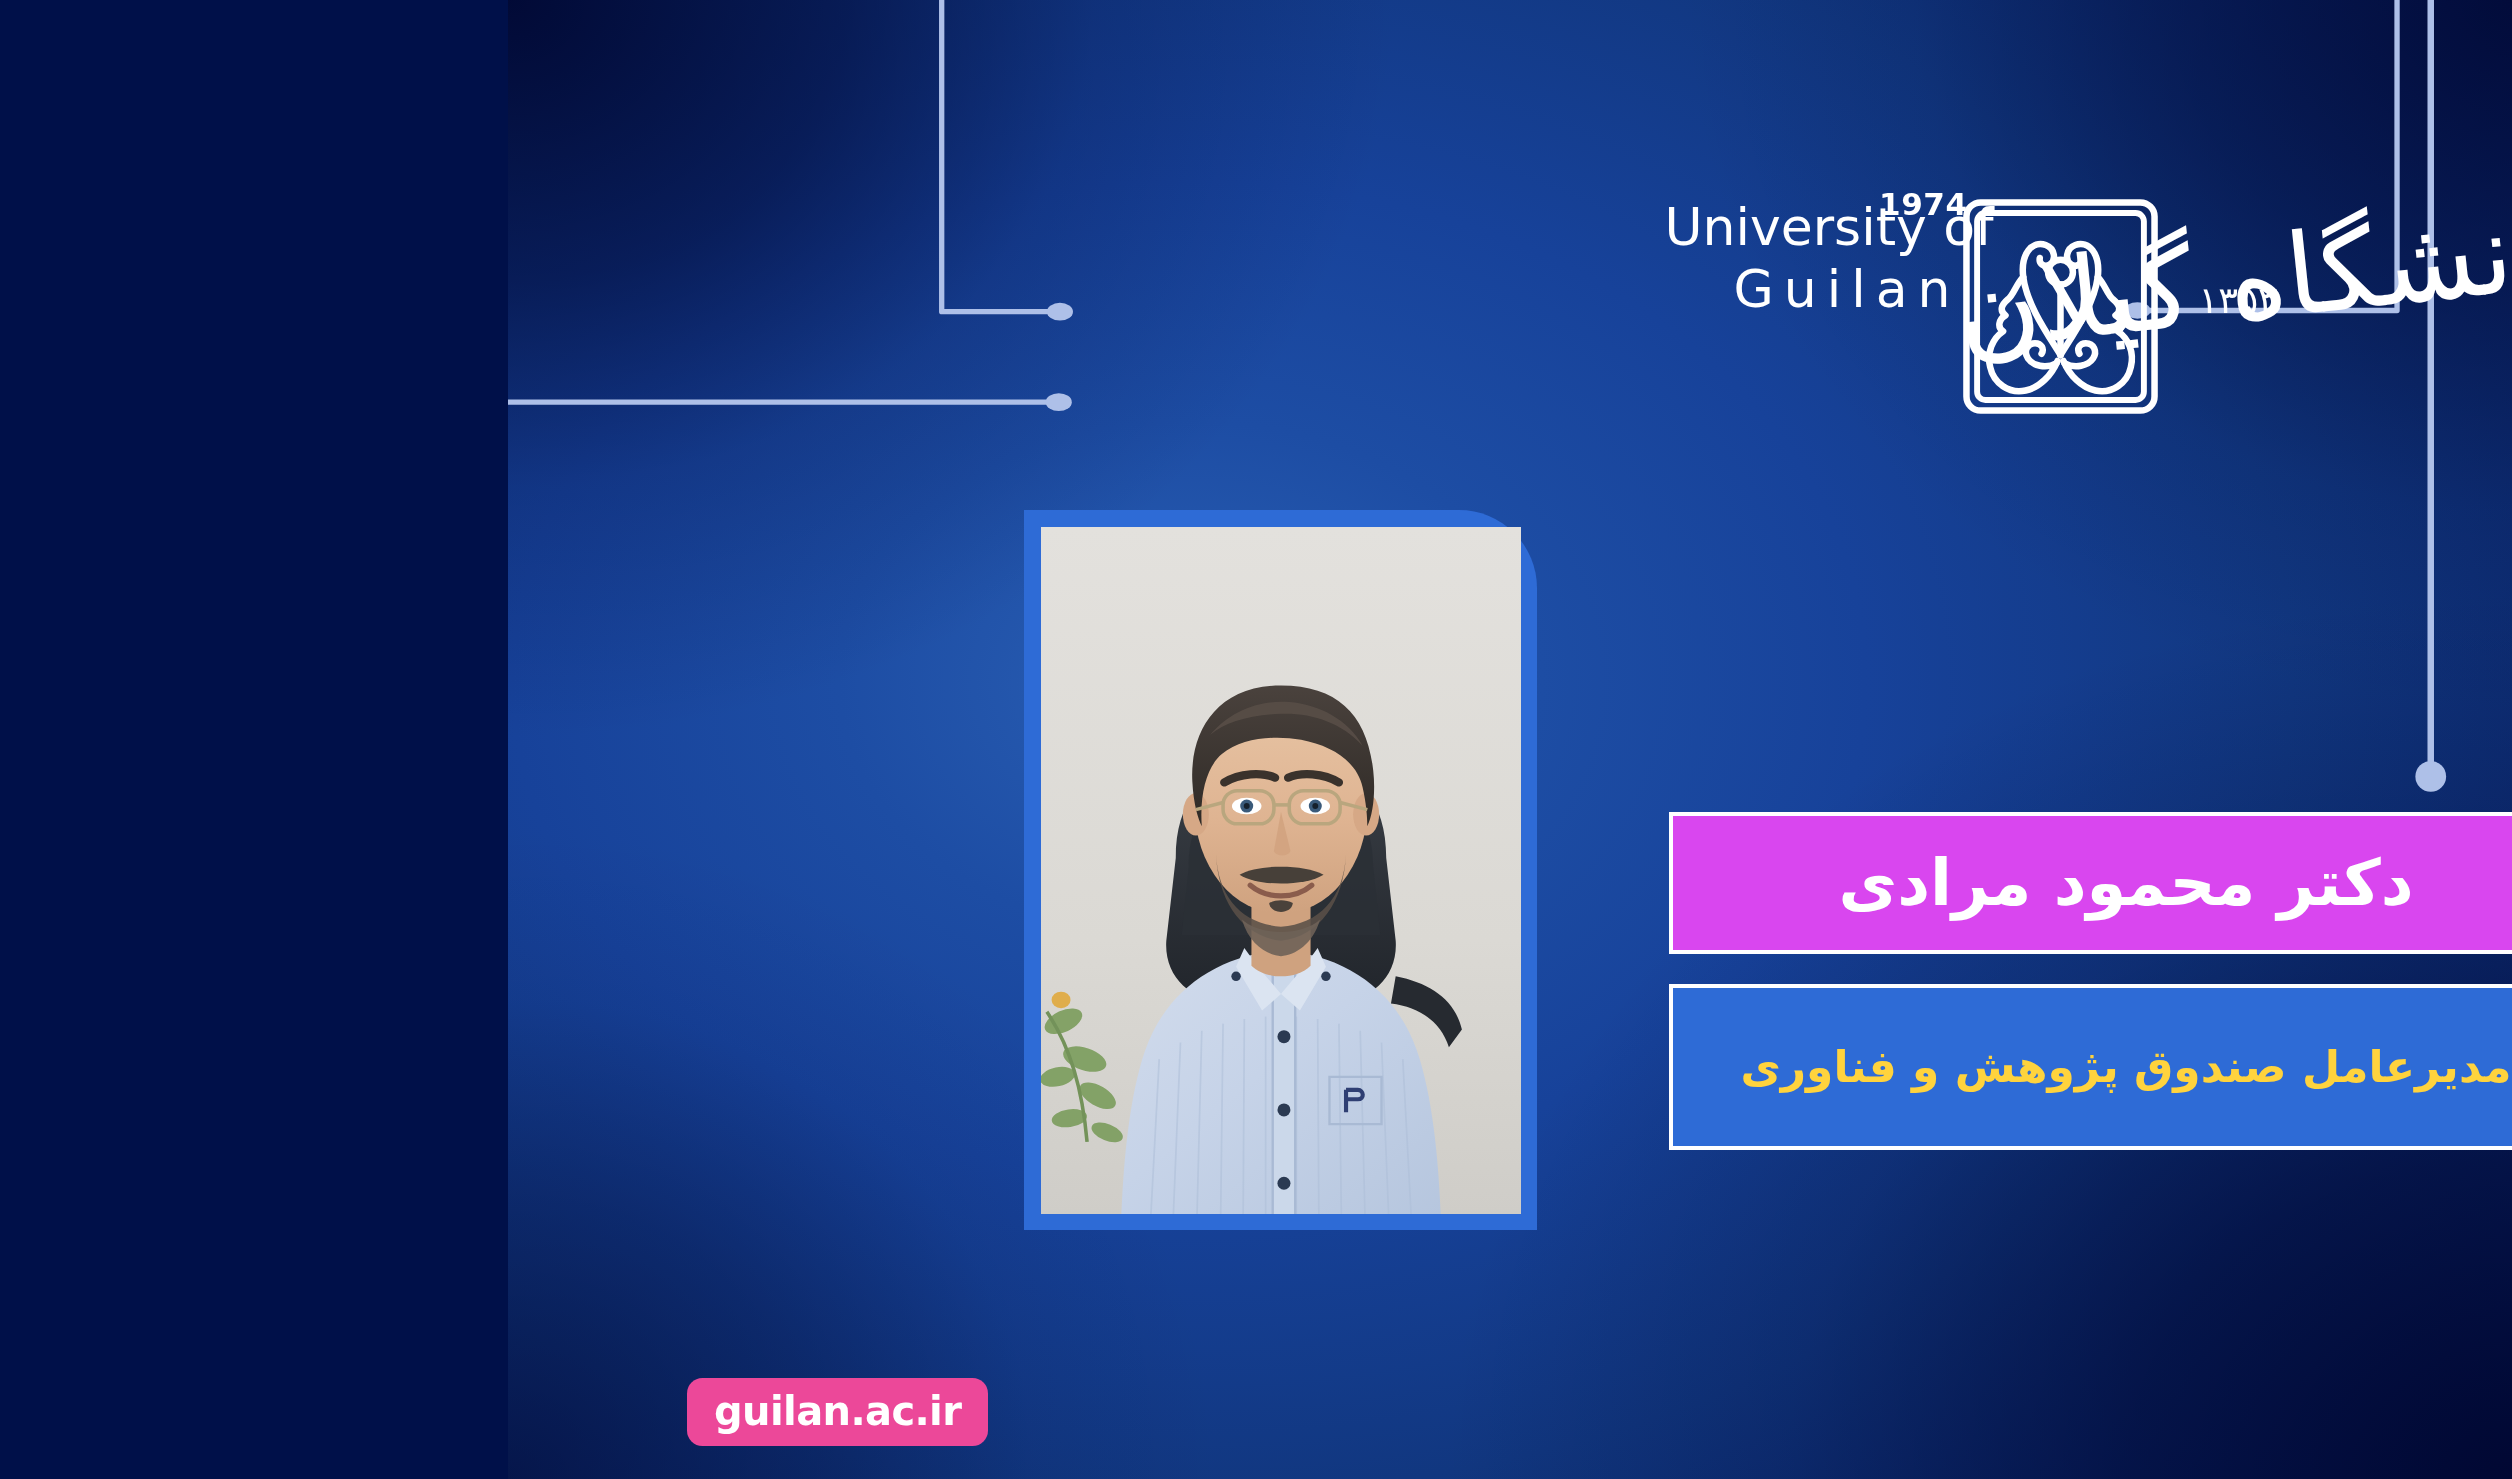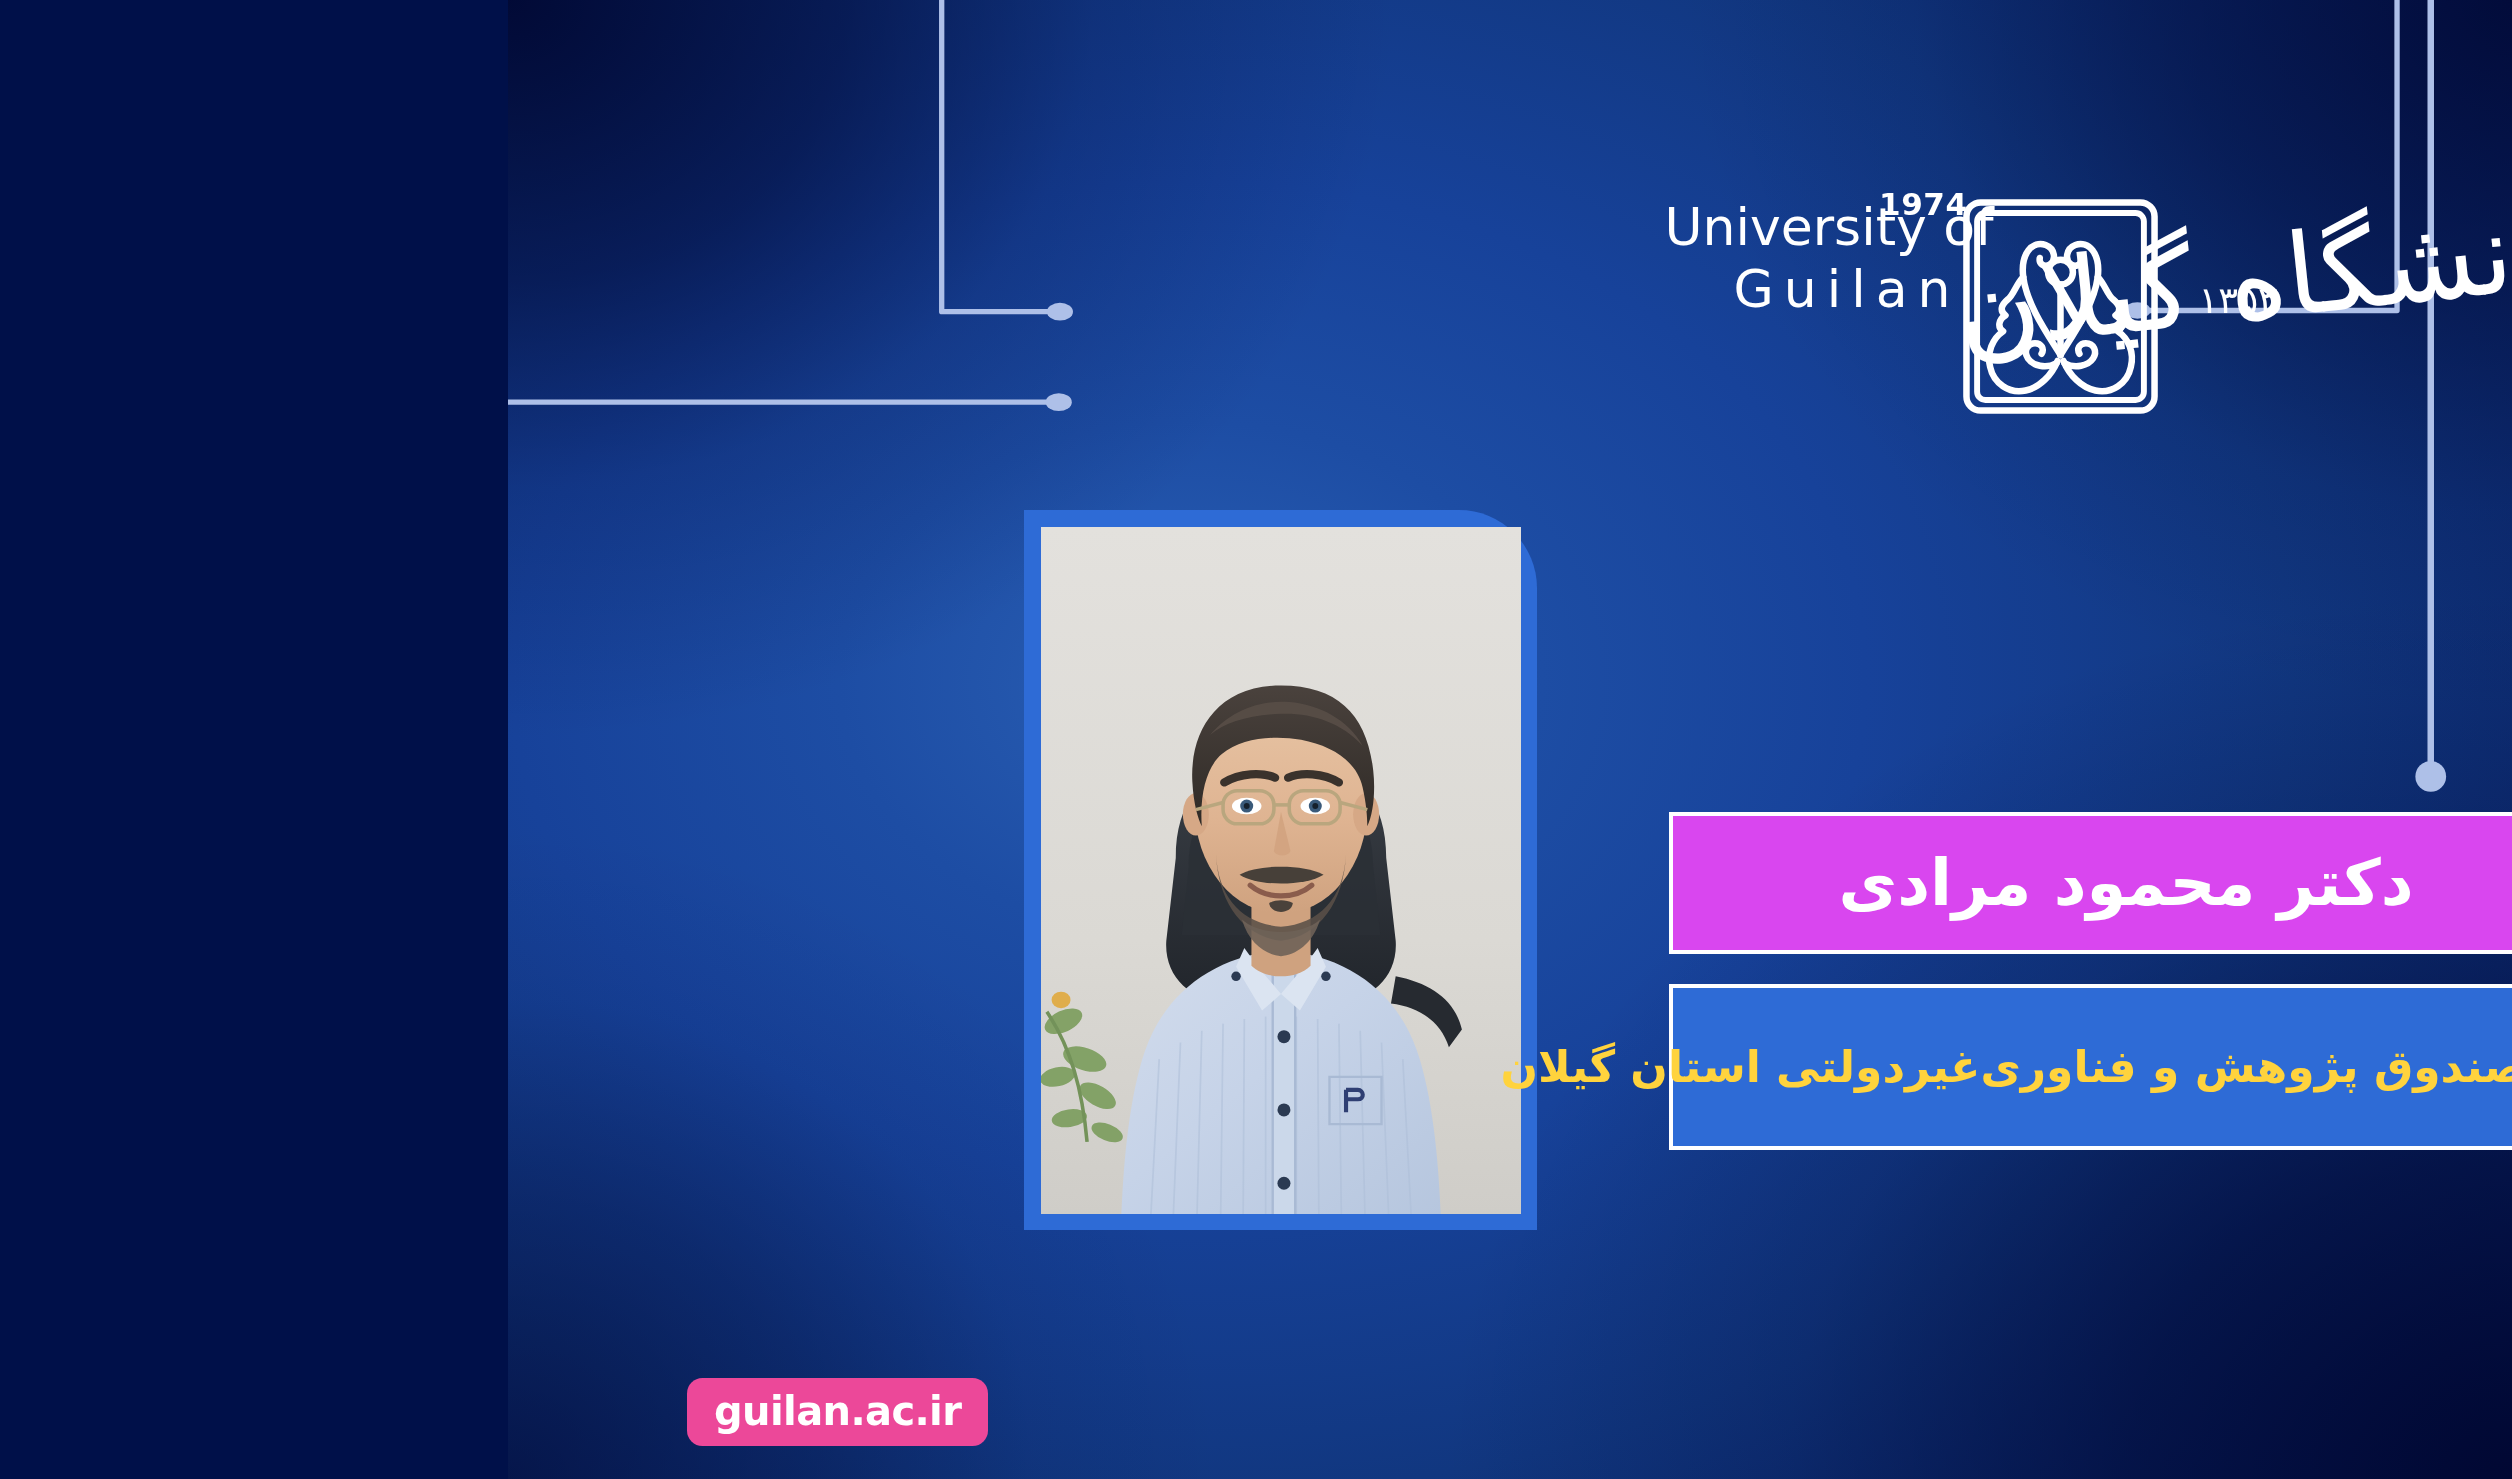--- a/index.html
+++ b/index.html
@@ -485,21 +485,20 @@
       </svg>
     </div>
   </div>
 
   <div class="name-banner">
     <span class="name-text">دکتر محمود مرادی</span>
   </div>
 
   <div class="title-banner">
     <span class="title-text">مدیرعامل صندوق پژوهش و فناوری</span>
-    <span class="title-text">غیردولتی استان گیلان</span>
   </div>
 
   <div class="url-badge">
     <span class="url-text">guilan.ac.ir</span>
   </div>
 
 </div>
 
 
 </body></html>

